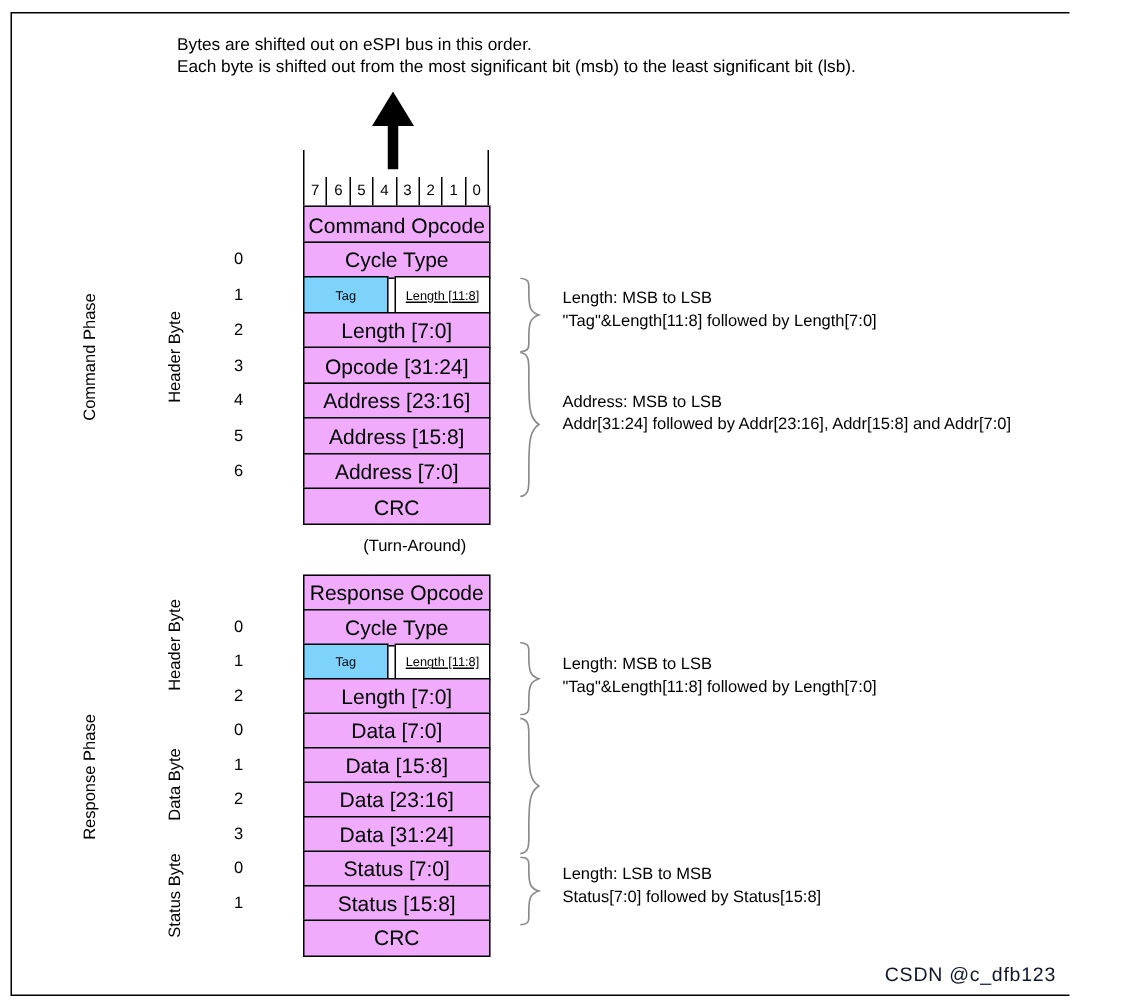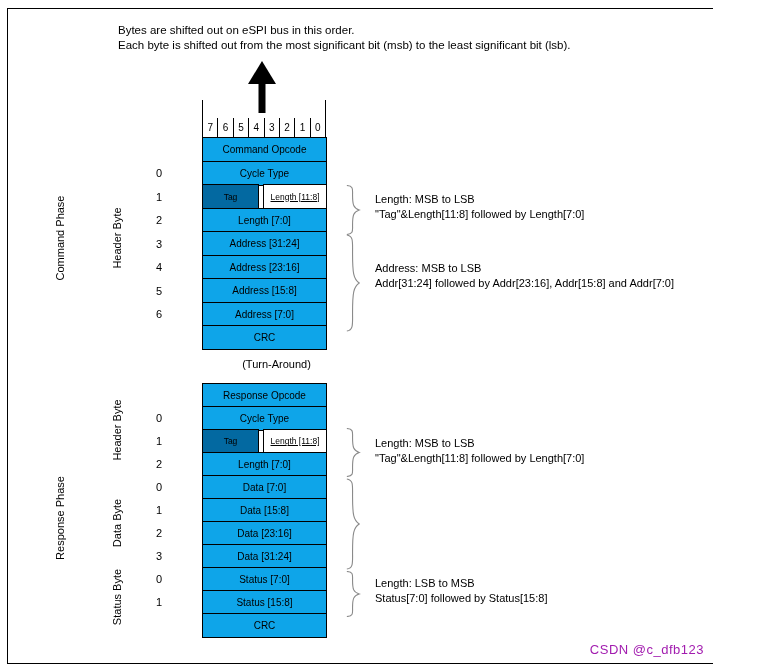--- a/index.html
+++ b/index.html
@@ -24,41 +24,41 @@
     flex:1; height:19px; line-height:20px; text-align:center;
     font-size:10px; border-right:1.5px solid #000;
   }
   .ruler .slot.last { border-right:none; }
   
   .btable { position:absolute; left:202px; width:125px; }
   .brow { position:relative; height:25px; margin-top:-1.5px; display:flex; }
   .brow:first-child { margin-top:0; }
   .resp .brow { height:24.5px; }
   .cellfull {
-    flex:1; border:1.5px solid #000; background:#0ea5e9;
+    flex:1; border:1.5px solid #000; background:#f0abfc;
     display:flex; align-items:center; justify-content:center;
-    font-size:10px; white-space:nowrap;
+    font-size:14px; white-space:nowrap;
   }
   .cell-left {
-    width:57px; border:1.5px solid #000; background:#0369a1; box-sizing:border-box;
+    width:57px; border:1.5px solid #000; background:#7dd3fc; box-sizing:border-box;
     display:flex; align-items:center; justify-content:center; font-size:8.5px;
   }
   .cell-right {
     flex:1; margin-left:4px; border:1.5px solid #000; background:#fff;
     display:flex; align-items:center; justify-content:center; font-size:8.5px; white-space:nowrap;text-decoration:underline;
   }
   .bnum {
     position:absolute; left:-55px; top:0; width:24px; height:100%;
     display:flex; align-items:center; justify-content:center; font-size:11px;
   }
   .turnaround { position:absolute; left:214px; top:358px; width:125px; text-align:center; font-size:11px; }
   .vlabel { position:absolute; transform:translate(-50%,-50%) rotate(-90deg); white-space:nowrap; font-size:11px; }
   .brace { position:absolute; width:19px; }
   .ann { position:absolute; left:375px; font-size:11px; line-height:15px; white-space:nowrap; }
-  .watermark { position:absolute; right:9px; top:642px; font-size:13px; color:#a21caf; letter-spacing:0.5px; }
+  .watermark { position:absolute; right:9px; top:642px; font-size:13px; color:#0f172a; letter-spacing:0.5px; }
 </style>
 </head>
 <body>
 
 <div class="canvas">
   <div class="frame"></div>
 
   <div class="toptext">
     <div>Bytes are shifted out on eSPI bus in this order.</div>
     <div>Each byte is shifted out from the most significant bit (msb) to the least significant bit (lsb).</div>
@@ -93,21 +93,21 @@
       <span class="bnum">1</span>
       <span class="cell-left">Tag</span>
       <span class="cell-right">Length [11:8]</span>
     </div>
     <div class="brow">
       <span class="bnum">2</span>
       <span class="cellfull">Length [7:0]</span>
     </div>
     <div class="brow">
       <span class="bnum">3</span>
-      <span class="cellfull">Address [31:24]</span>
+      <span class="cellfull">Opcode [31:24]</span>
     </div>
     <div class="brow">
       <span class="bnum">4</span>
       <span class="cellfull">Address [23:16]</span>
     </div>
     <div class="brow">
       <span class="bnum">5</span>
       <span class="cellfull">Address [15:8]</span>
     </div>
     <div class="brow">

